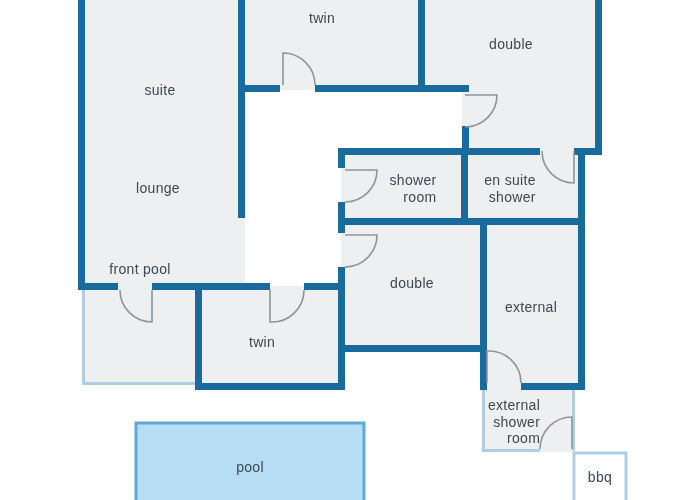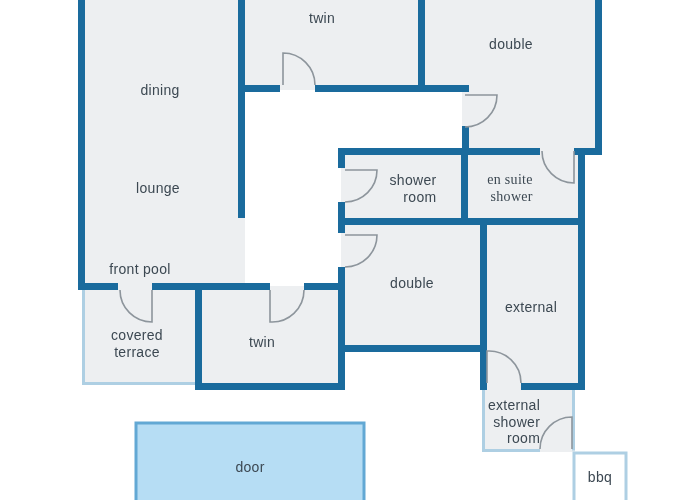--- a/index.html
+++ b/index.html
@@ -81,32 +81,30 @@
       <path d="M345,170 L377,170 A32,32 0 0 1 345,202"></path>
       <path d="M574,151 L574,183 A32,32 0 0 1 542,151"></path>
       <path d="M345,235 L377,235 A32,32 0 0 1 345,267"></path>
       <path d="M152,290 L152,322 A32,32 0 0 1 120,290"></path>
       <path d="M270,290 L270,322 A32,32 0 0 0 304,290"></path>
       <path d="M487,383 L487,351 A32,32 0 0 1 521,383"></path>
       <path d="M572,449 L572,417 A32,32 0 0 0 540,449"></path>
     </g>
   </svg>
 
-  <div class="lbl" style="left:160px; top:90px;">dining</div>
+  <div class="lbl" style="left:160px; top:90px;">suite</div>
   <div class="lbl" style="left:158px; top:188px;">lounge</div>
   <div class="lbl" style="left:322px; top:18px;">twin</div>
   <div class="lbl" style="left:511px; top:44px;">double</div>
   <div class="lbl ta-left" style="left:413px; top:189px;">shower
 room</div>
-  <div class="lbl ta-left" style="left:510px; top:189px;font-family:Liberation Serif, serif;">en suite
+  <div class="lbl ta-left" style="left:510px; top:189px;">en suite
 shower</div>
   <div class="lbl" style="left:412px; top:283px;">double</div>
   <div class="lbl" style="left:531px; top:307px;">external</div>
   <div class="lbl" style="left:140px; top:269px;">front pool</div>
-  <div class="lbl" style="left:137px; top:344px;">covered
-terrace</div>
   <div class="lbl" style="left:262px; top:342px;">twin</div>
   <div class="lbl ta-left" style="left:514px; top:422px;">external
 shower
 room</div>
-  <div class="lbl" style="left:250px; top:467px;">door</div>
+  <div class="lbl" style="left:250px; top:467px;">pool</div>
   <div class="lbl" style="left:600px; top:477px;">bbq</div>
 </div>
 
 </body></html>

